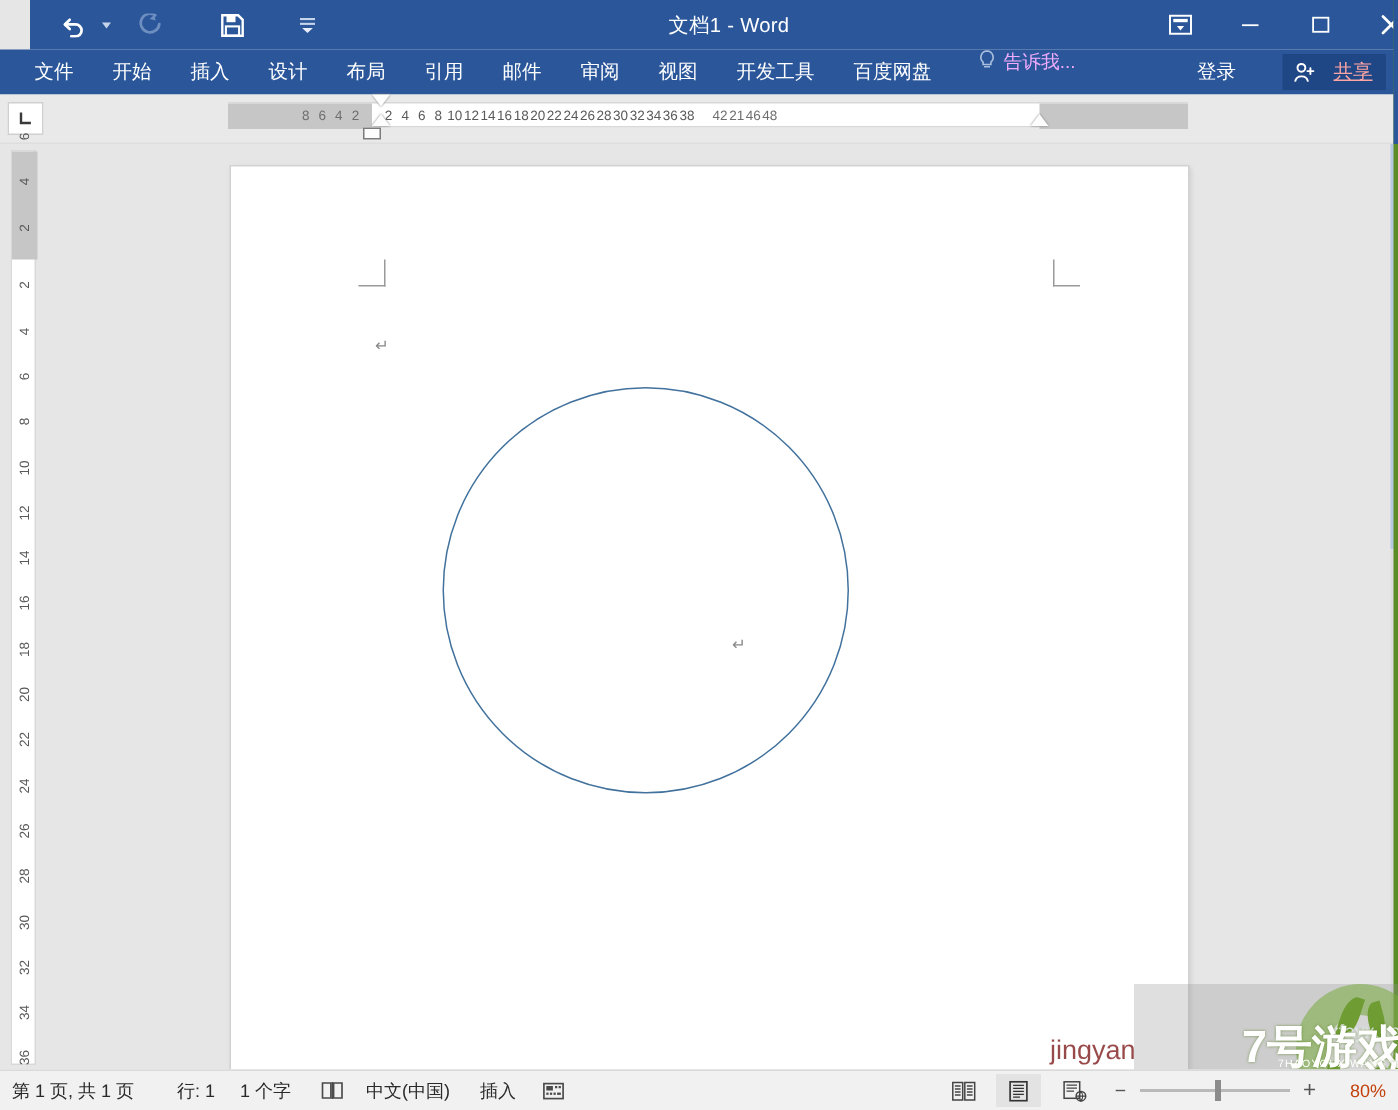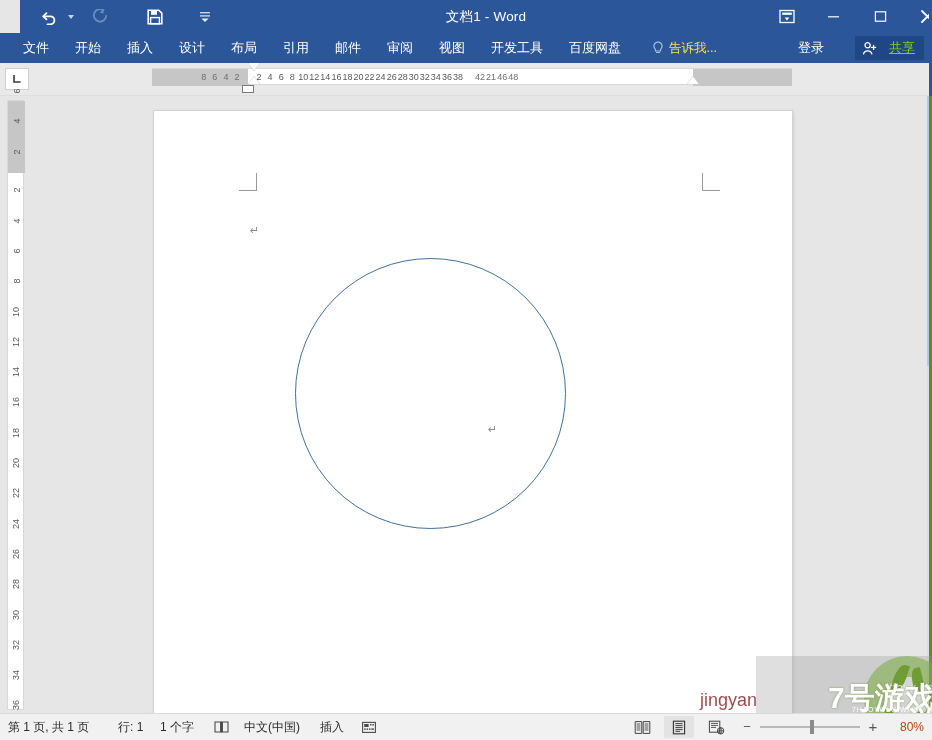--- a/index.html
+++ b/index.html
@@ -50,31 +50,31 @@
   #ribbonbar {
     position:absolute; left:0; top:33px; width:932px; height:30px;
     background:#2b579a;
   }
   #tabs { position:absolute; left:10px; top:0; height:30px; display:flex; align-items:center; }
   .tab {
     color:#ffffff; font-size:13px; padding:0 13px; height:30px; line-height:30px;
     white-space:nowrap;
   }
   #tellme {
-    position:absolute; left:652px; top:0; height:30px; display:flex; align-items:center;
-    color:#fde047; font-size:12.5px; gap:5px;
+    position:absolute; left:652px; top:0; height:30px; display:flex; 
+    color:#f0abfc; font-size:12.5px; gap:5px;
   }
   #signin {
     position:absolute; right:108px; top:0; height:30px; line-height:30px;
     color:#ffffff; font-size:13px;
   }
   #share {
     position:absolute; right:8px; top:3px; height:24px;
     display:flex; align-items:center; gap:12px;
-    background:#1f4685; color:#84cc16; font-size:13px; padding:0 9px 0 7px;text-decoration:underline;
+    background:#1f4685; color:#fca5a5; font-size:13px; padding:0 9px 0 7px;text-decoration:underline;
   }
 
   
   #hruler-band {
     position:absolute; left:0; top:63px; width:932px; height:33px;
     background:#e9e9e9; border-bottom:1px solid #dedede;
   }
   #tabsel {
     position:absolute; left:5px; top:5px; width:24px; height:22px;
     background:#ffffff; border:1px solid #d0d0d0;

